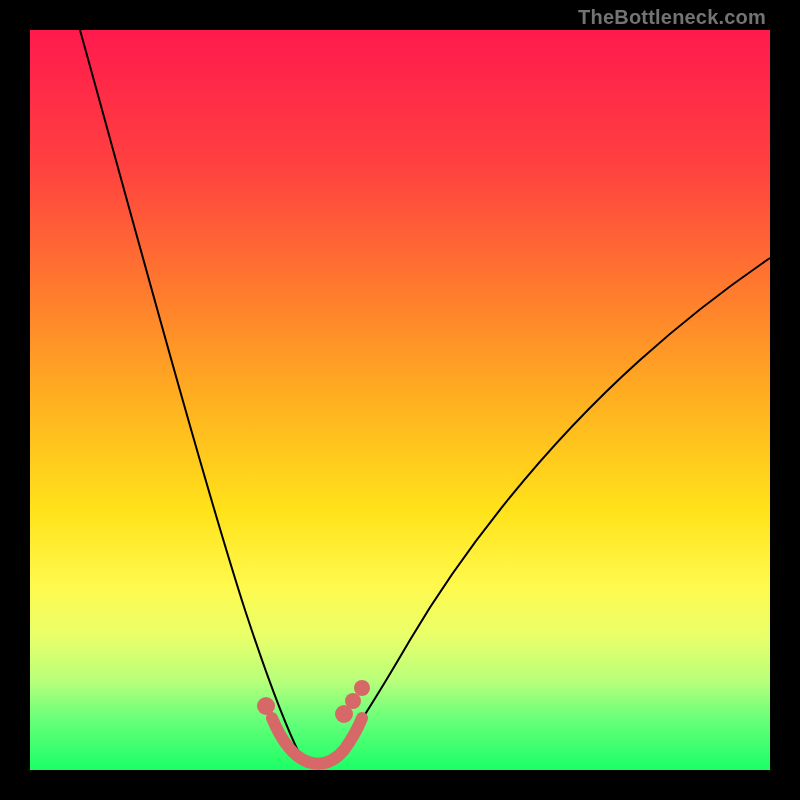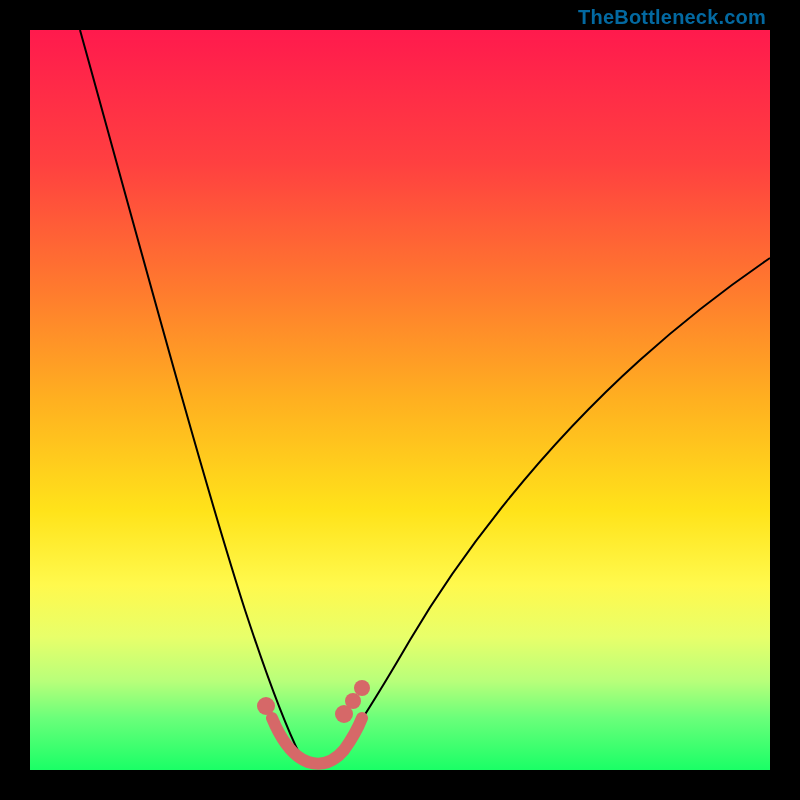--- a/index.html
+++ b/index.html
@@ -36,21 +36,21 @@
       #6aff7a 93%,
       #1aff66 100%);
   }
   .watermark {
     position: absolute;
     top: 6px;
     right: 34px;
     font-family: Arial, Helvetica, sans-serif;
     font-size: 20px;
     font-weight: 600;
-    color: #0369a1;
+    color: #737373;
     letter-spacing: 0.2px;
   }
   svg.curves {
     position: absolute;
     top: 0;
     left: 0;
   }
   .curve {
     fill: none;
     stroke: #000;

